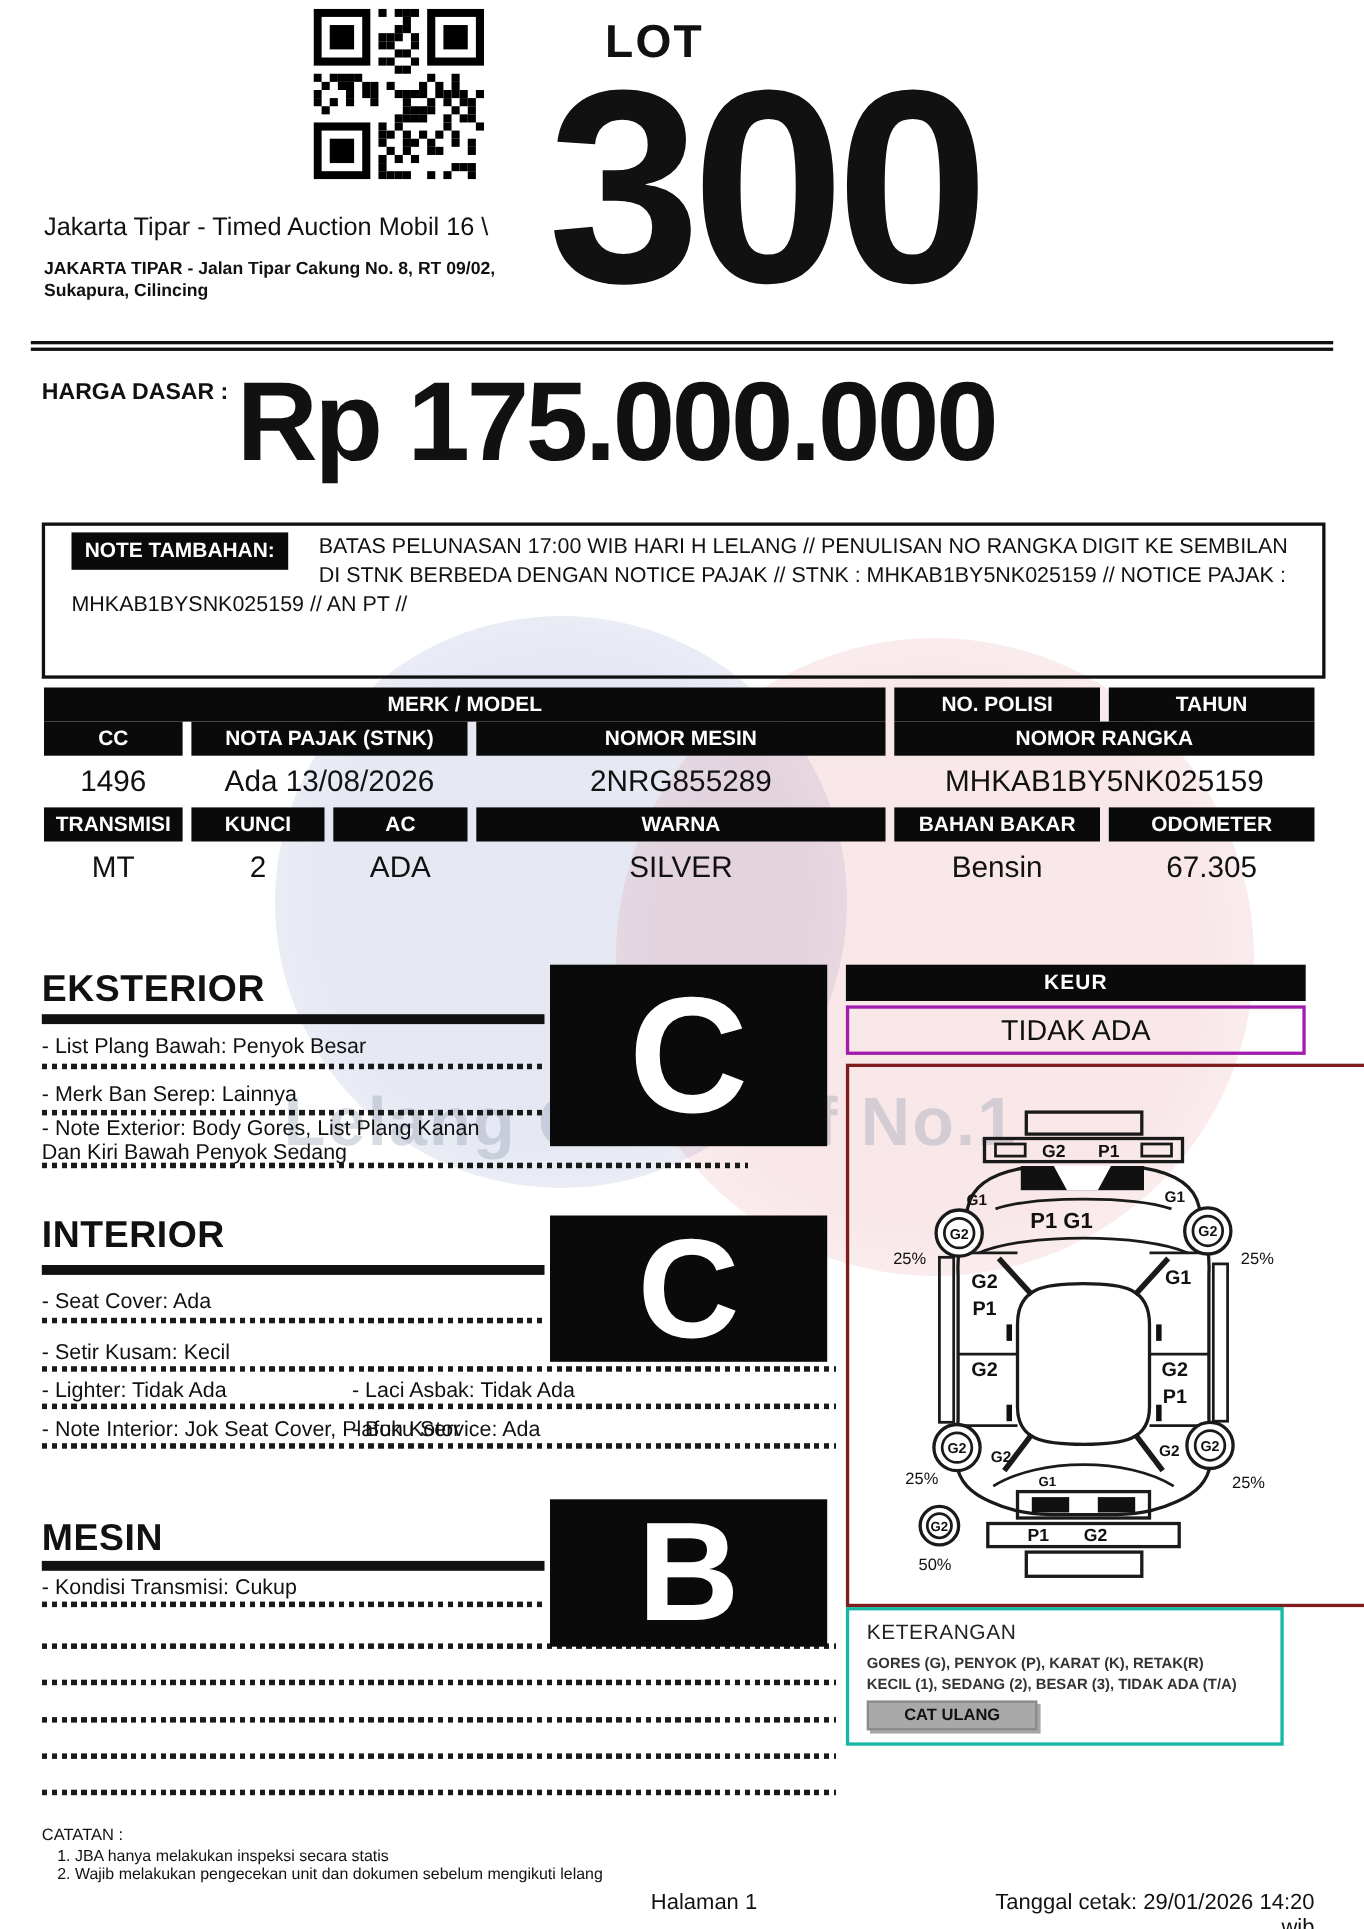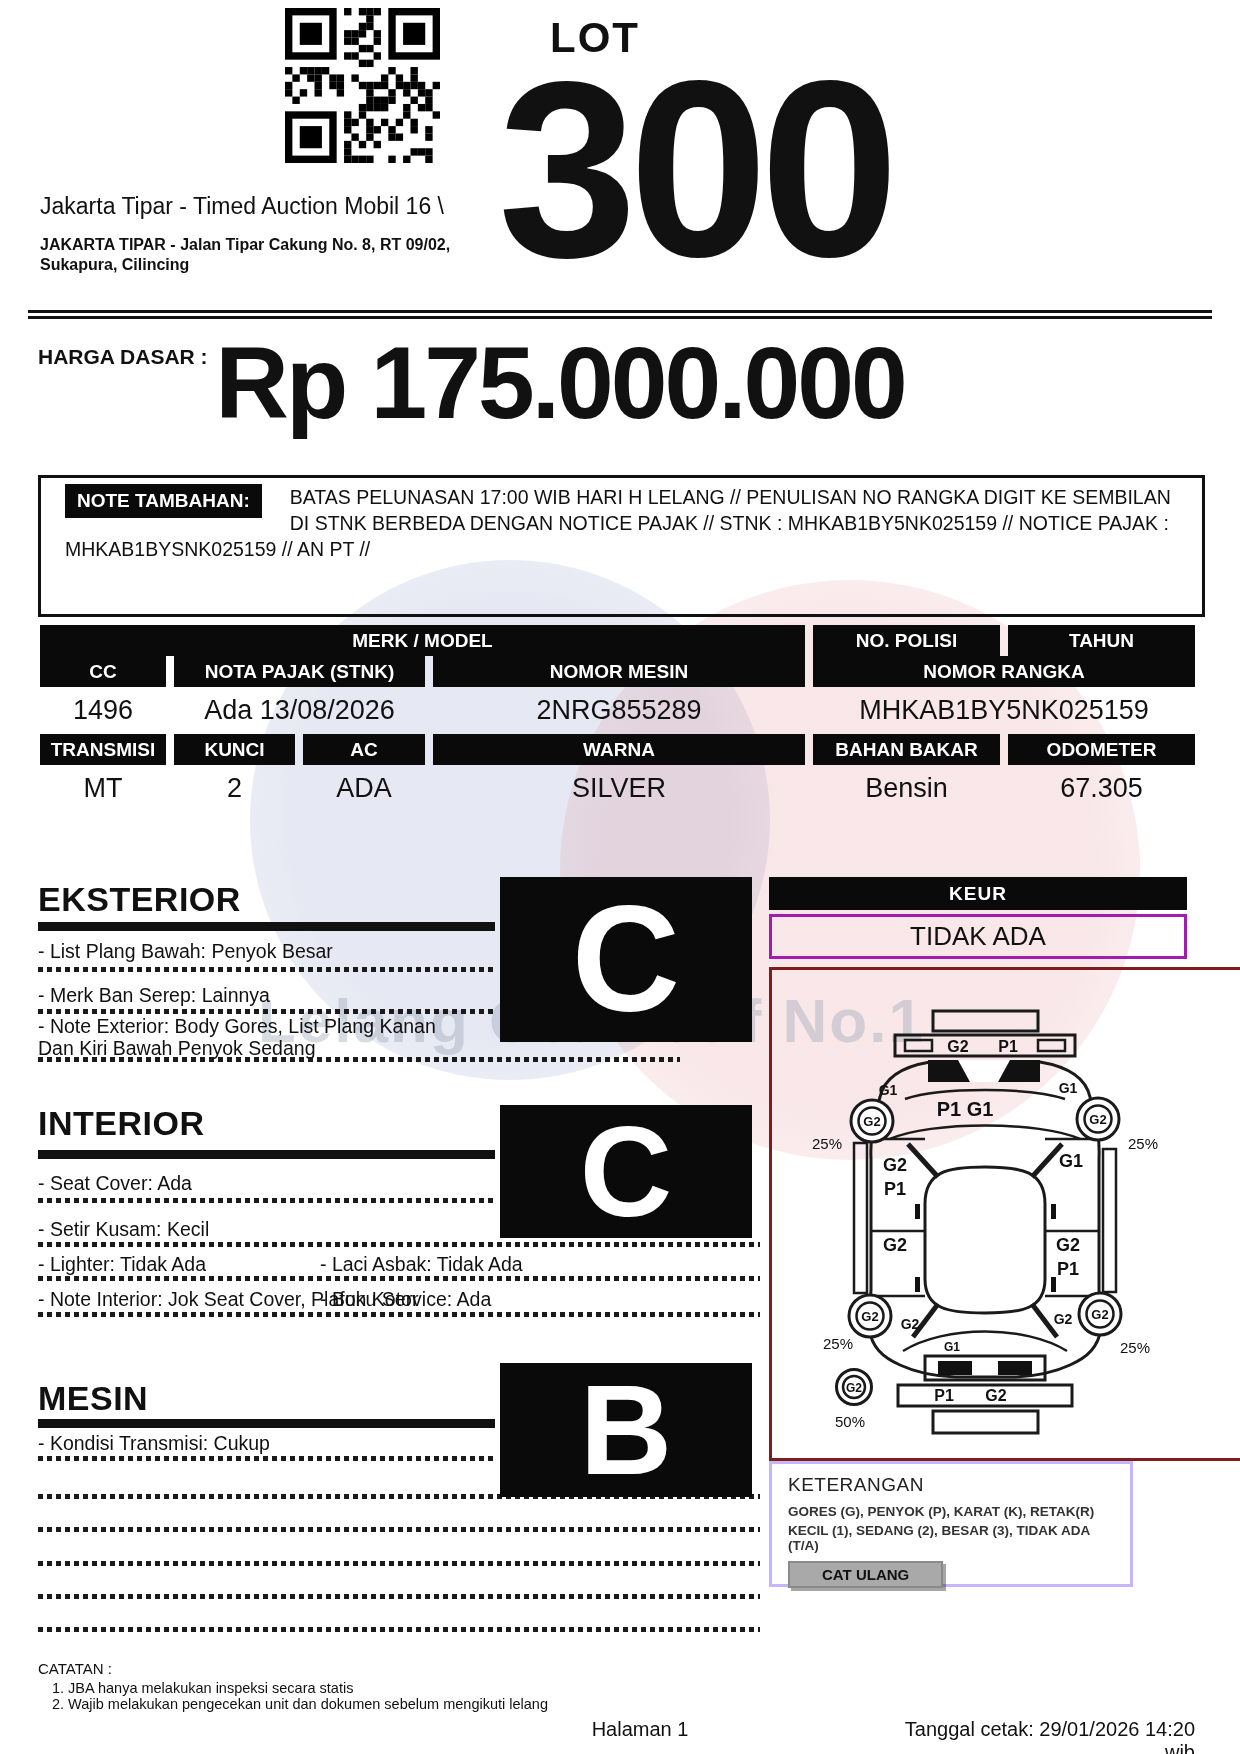--- a/index.html
+++ b/index.html
@@ -53,21 +53,21 @@
   .keur-bar{position:absolute;left:769px;top:877px;width:418px;height:33px;background:#0a0a0a;
     color:#fff;font-size:19px;font-weight:bold;letter-spacing:1px;
     display:flex;align-items:center;justify-content:center;}
   .keur-value{position:absolute;left:769px;top:914px;width:418px;height:45px;border:3px solid #a21caf;
     box-sizing:border-box;font-size:26px;font-weight:500;
     display:flex;align-items:center;justify-content:center;}
   .diagram-box{position:absolute;left:769px;top:967px;width:486px;height:494px;
     border:3px solid #7f1d1d;box-sizing:border-box;background:transparent;}
   .diagram-box svg{display:block;width:412px;height:488px;}
   svg text{font-family:"Liberation Sans","DejaVu Sans",sans-serif;fill:#111;}
-  .ket-box{position:absolute;left:769px;top:1461px;width:364px;height:126px;border:3px solid #c4b5fd;
+  .ket-box{position:absolute;left:769px;top:1461px;width:398px;height:126px;border:3px solid #14b8a6;
     box-sizing:border-box;padding:10px 16px;}
   .ket-title{font-size:19px;letter-spacing:0.5px;color:#222;}
   .ket-line1{margin-top:8px;font-size:13.5px;font-weight:bold;color:#333;}
   .ket-line2{margin-top:4px;font-size:13.5px;font-weight:600;color:#333;}
   .ket-btn{display:inline-block;margin-top:8px;background:#a9a9a9;border:2px solid #8a8a8a;
     box-shadow:3px 3px 0 rgba(0,0,0,.35);padding:3px 32px;font-size:15px;font-weight:bold;color:#111;}
   
   .catatan-title{position:absolute;left:38px;top:1660px;font-size:15px;}
   .catatan-item{position:absolute;left:52px;font-size:14.5px;}
   .page-num{position:absolute;left:560px;top:1718px;width:160px;text-align:center;font-size:20px;}

